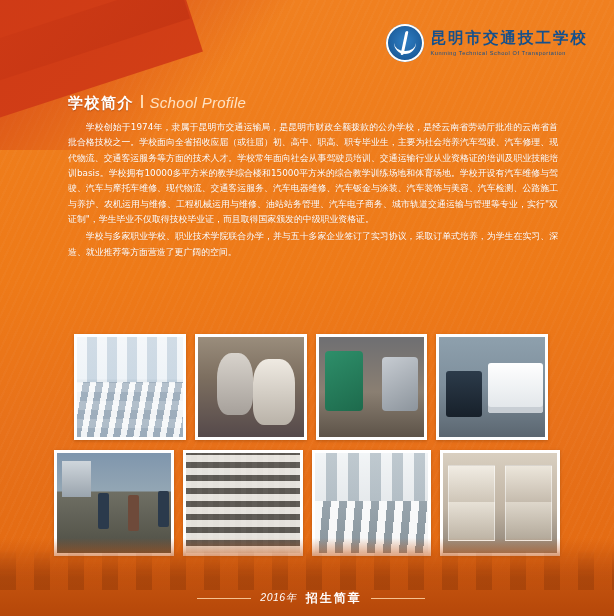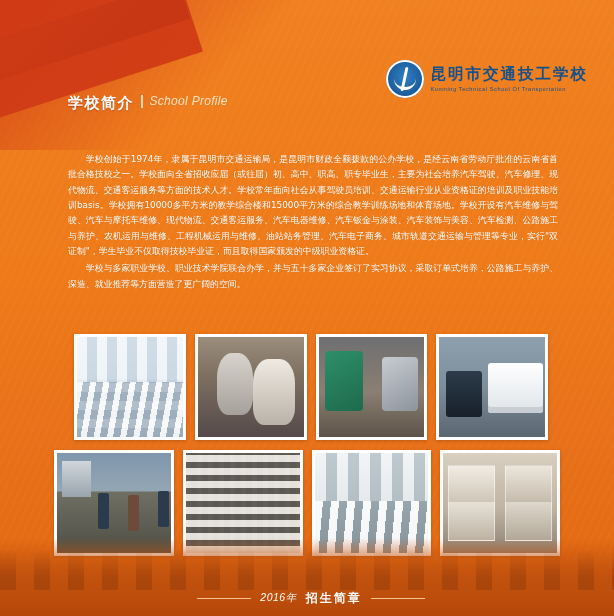--- a/index.html
+++ b/index.html
@@ -44,21 +44,21 @@
   .card{
     position:absolute;left:16px;top:16px;right:16px;bottom:16px;
     background:transparent;
   }
   
   .header{
     position:absolute;left:0;right:0;top:0;height:62px;
   }
   .logo{
     position:absolute;right:10px;top:8px;
-    display:flex;align-items:center;gap:7px;margin-top:36px;
+    display:flex;align-items:center;gap:7px;
   }
   .logo-mark{
     width:38px;height:38px;border-radius:50%;
     background:radial-gradient(circle at 50% 45%, #2f7fc4 0%, #1d5f9e 60%, #123f70 100%);
     position:relative;flex:none;
     box-shadow:0 0 0 2px #fff inset;
   }
   .logo-mark:before{
     content:"";position:absolute;left:50%;top:7px;width:3px;height:24px;margin-left:-1.5px;
     background:#fff;border-radius:2px;
@@ -83,32 +83,31 @@
   }
   .sect-cn{
     font-size:15px;font-weight:bold;color:#ffffff;letter-spacing:1.5px;
     font-family:"DejaVu Sans","Liberation Sans",sans-serif;
     text-shadow:0 1px 1px rgba(120,40,0,.45);
   }
   .sect-bar{
     width:1.5px;height:13px;background:#ffd9ad;display:inline-block;position:relative;top:1px;
   }
   .sect-en{
-    font-size:12px;color:#ffe2c2;font-style:italic;letter-spacing:.3px;
+    font-size:15px;color:#ffe2c2;font-style:italic;letter-spacing:.3px;
   }
   
   .body-text{
     position:absolute;left:52px;right:40px;top:104px;
     color:#ffffff;
     font-size:8.9px;
     line-height:1.72;
     text-align:justify;
     font-family:"DejaVu Sans","Liberation Sans",sans-serif;
     text-shadow:0 0 1px rgba(150,60,0,.25);
-    margin-top:32px;
   }
   .body-text p{margin:0 0 2px 0;text-indent:2em;}
   
   .grid{
     position:absolute;display:grid;gap:9px;
   }
   .grid-top{
     left:58px;right:50px;top:318px;
     grid-template-columns:repeat(4,1fr);
     height:106px;
@@ -273,21 +272,21 @@
     </div>
 
     <div class="sect">
       <span class="sect-cn">学校简介</span>
       <span class="sect-bar"></span>
       <span class="sect-en">School Profile</span>
     </div>
 
     <div class="body-text">
       <p>学校创始于1974年，隶属于昆明市交通运输局，是昆明市财政全额拨款的公办学校，是经云南省劳动厅批准的云南省首批合格技校之一。学校面向全省招收应届（或往届）初、高中、职高、职专毕业生，主要为社会培养汽车驾驶、汽车修理、现代物流、交通客运服务等方面的技术人才。学校常年面向社会从事驾驶员培训、交通运输行业从业资格证的培训及职业技能培训basis。学校拥有10000多平方米的教学综合楼和15000平方米的综合教学训练场地和体育场地。学校开设有汽车维修与驾驶、汽车与摩托车维修、现代物流、交通客运服务、汽车电器维修、汽车钣金与涂装、汽车装饰与美容、汽车检测、公路施工与养护、农机运用与维修、工程机械运用与维修、油站站务管理、汽车电子商务、城市轨道交通运输与管理等专业，实行"双证制"，学生毕业不仅取得技校毕业证，而且取得国家颁发的中级职业资格证。</p>
-      <p>学校与多家职业学校、职业技术学院联合办学，并与五十多家企业签订了实习协议，采取订单式培养，公路施工与养护、深造、就业推荐等方面营造了更广阔的空间。</p>
+      <p>学校与多家职业学校、职业技术学院联合办学，并与五十多家企业签订了实习协议，采取订单式培养，为学生在实习、深造、就业推荐等方面营造了更广阔的空间。</p>
     </div>
 
     <div class="grid grid-top">
       <div class="photo">
           <div class="ph p-classroom"></div>
         </div>
       <div class="photo">
           <div class="ph p-cooking"></div>
         </div>
       <div class="photo">

